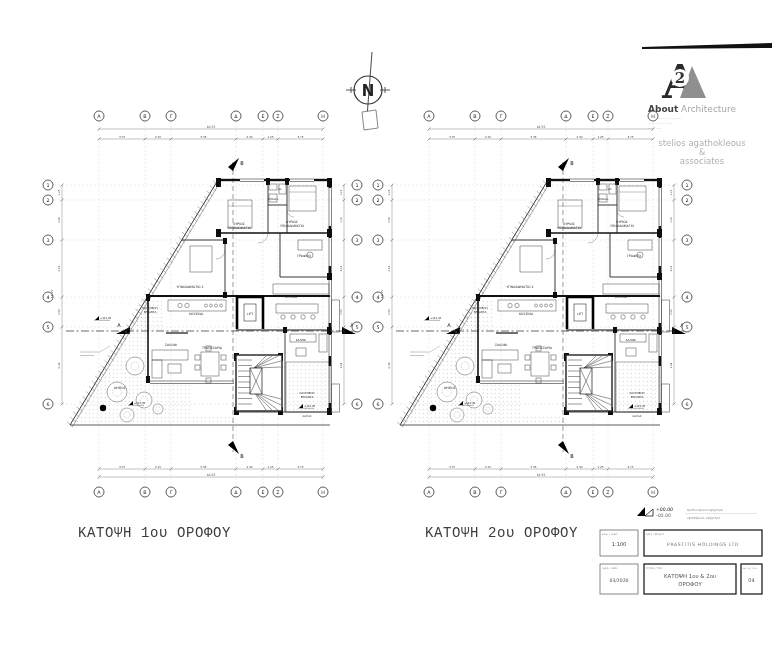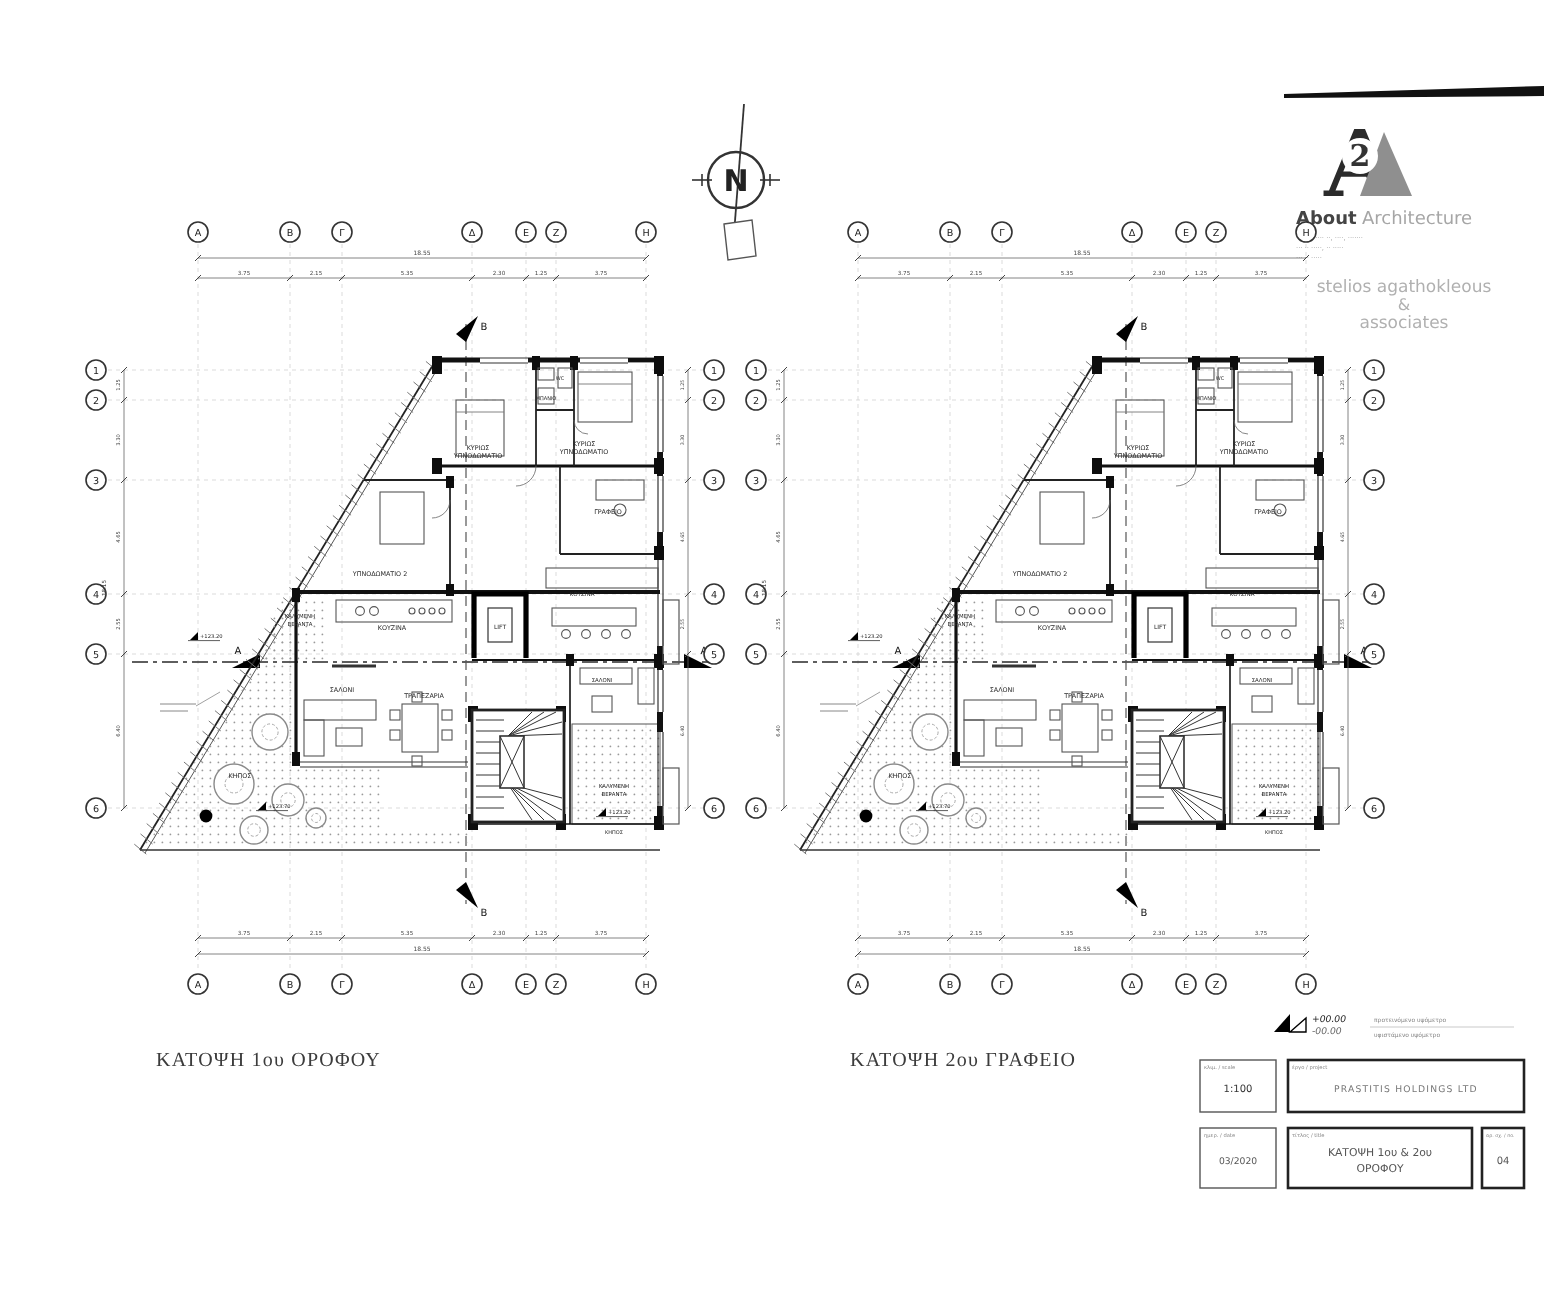--- a/index.html
+++ b/index.html
@@ -1,20 +1,20 @@
 <!DOCTYPE html>
 <html><head>
 <meta charset="utf-8">
 <style>
   html,body{margin:0;padding:0;background:#ffffff;}
   .sheet{position:relative;width:780px;height:656px;background:#ffffff;overflow:hidden;
          font-family:"DejaVu Sans",sans-serif;}
   .plan{position:absolute;width:330px;height:410px;}
-  .caption{position:absolute;font-size:10px;letter-spacing:0.6px;color:#3c3c3c;
-           font-family:Liberation Serif, serif;}
+  .caption{position:absolute;font-size:14px;letter-spacing:0.6px;color:#3c3c3c;
+           font-family:Liberation Mono, monospace;}
   .abs{position:absolute;}
   svg{display:block;}
 </style>
 </head>
 <body>
 
 <div class="sheet">
 
   <div class="abs" style="left:338px;top:50px">
     <svg id="northsvg" width="60" height="85" viewBox="0 0 60 85">
@@ -773,21 +773,21 @@
         <polygon points="55,220 59,216 59,220" fill="#000"></polygon>
         <line x1="54" y1="220.3" x2="70" y2="220.3" stroke="#333" stroke-width="0.4"></line>
         <text x="60" y="219" font-size="2.6" fill="#222" text-anchor="start" font-family="&quot;DejaVu Sans&quot;,sans-serif">+123.20</text>
         <polygon points="259,308 263,304 263,308" fill="#000"></polygon>
         <line x1="258" y1="308.3" x2="274" y2="308.3" stroke="#333" stroke-width="0.4"></line>
         <text x="264" y="307" font-size="2.6" fill="#222" text-anchor="start" font-family="&quot;DejaVu Sans&quot;,sans-serif">+123.20</text>
       </svg>
   </div>
 
   <div class="caption" style="left:78px;top:525px">ΚΑΤΟΨΗ 1ου ΟΡΟΦΟΥ</div>
-  <div class="caption" style="left:425px;top:525px">ΚΑΤΟΨΗ 2ου ΓΡΑΦΕΙΟ</div>
+  <div class="caption" style="left:425px;top:525px">ΚΑΤΟΨΗ 2ου ΟΡΟΦΟΥ</div>
 
   <div class="abs" style="left:595px;top:503px">
     <svg id="tbsvg" width="185" height="112" viewBox="0 0 185 112">
         <polygon points="42,13 50,4 50,13" fill="#000"></polygon>
         <polygon points="50,13 58,6 58,13" fill="none" stroke="#000" stroke-width="0.7"></polygon>
         <text x="61" y="8" font-size="4.6" fill="#222" text-anchor="start" font-family="&quot;DejaVu Sans&quot;,sans-serif" font-style="italic">+00.00</text>
         <text x="61" y="14" font-size="4.6" fill="#666" text-anchor="start" font-family="&quot;DejaVu Sans&quot;,sans-serif" font-style="italic">-00.00</text>
         <text x="92" y="8" font-size="3" fill="#888" text-anchor="start" font-family="&quot;DejaVu Sans&quot;,sans-serif">προτεινόμενο υψόμετρο</text>
         <line x1="90" y1="10.5" x2="162" y2="10.5" stroke="#bbb" stroke-width="0.4"></line>
         <text x="92" y="15.5" font-size="3" fill="#888" text-anchor="start" font-family="&quot;DejaVu Sans&quot;,sans-serif">υφιστάμενο υψόμετρο</text>

